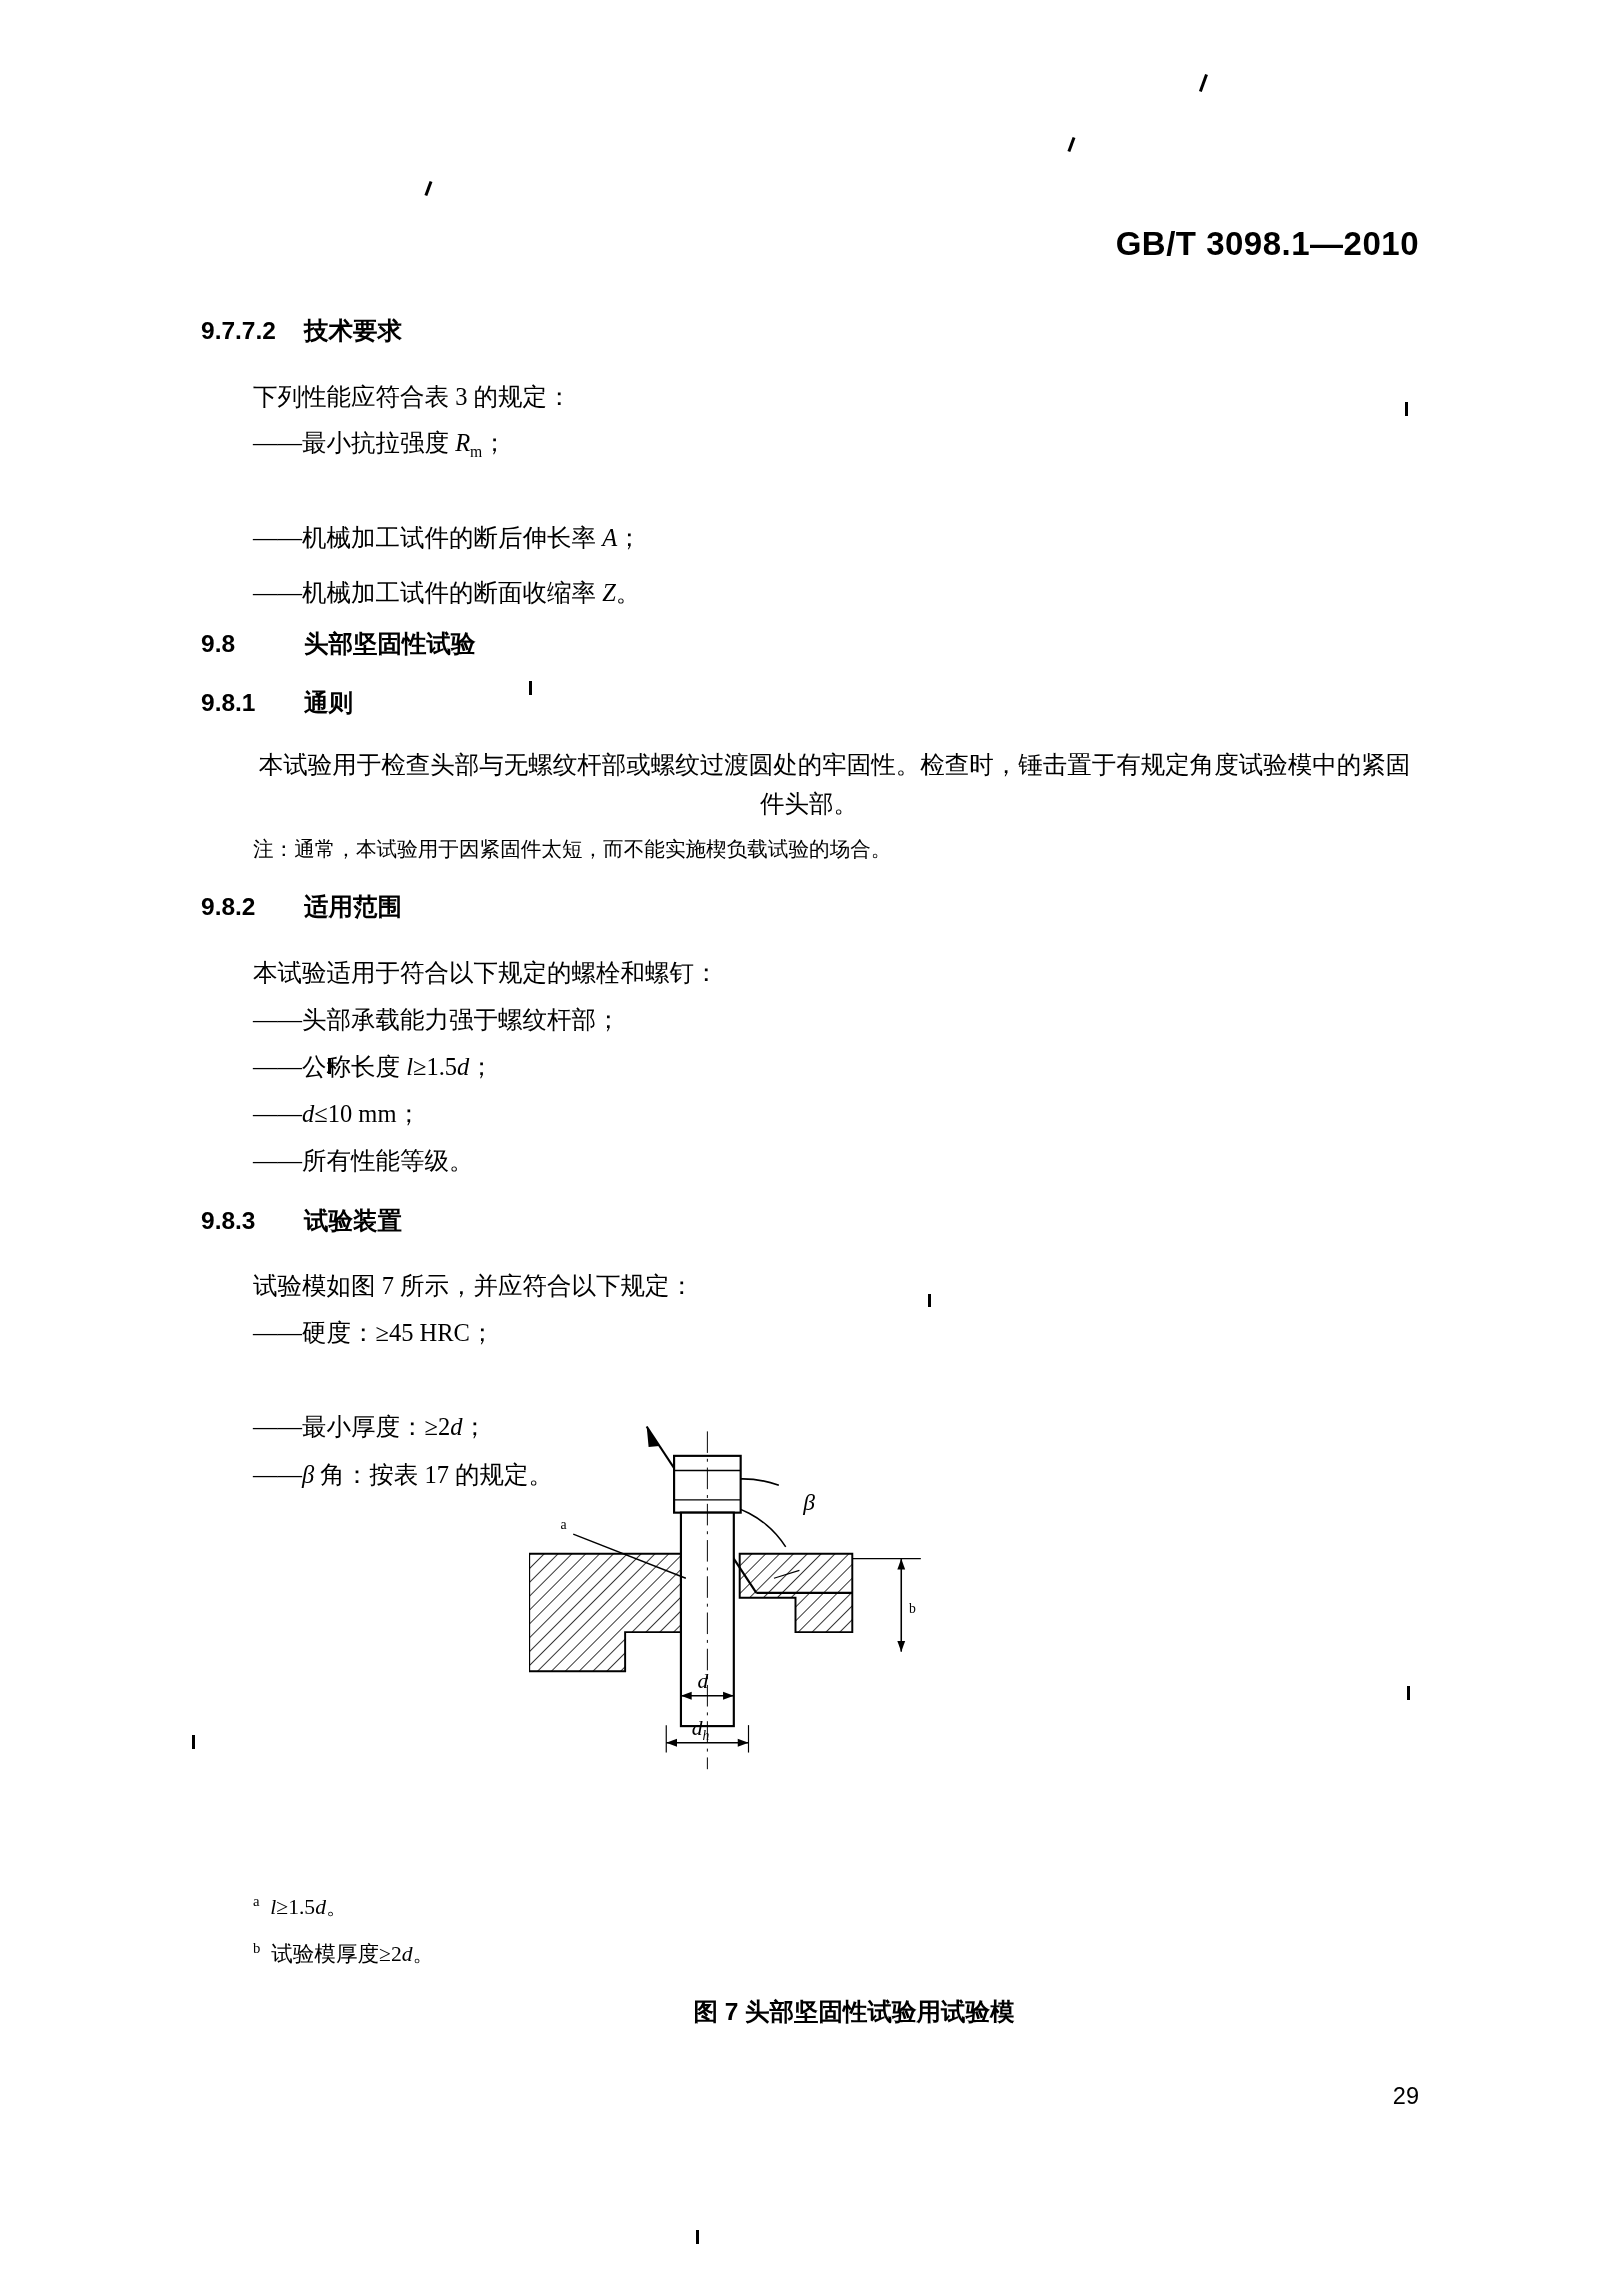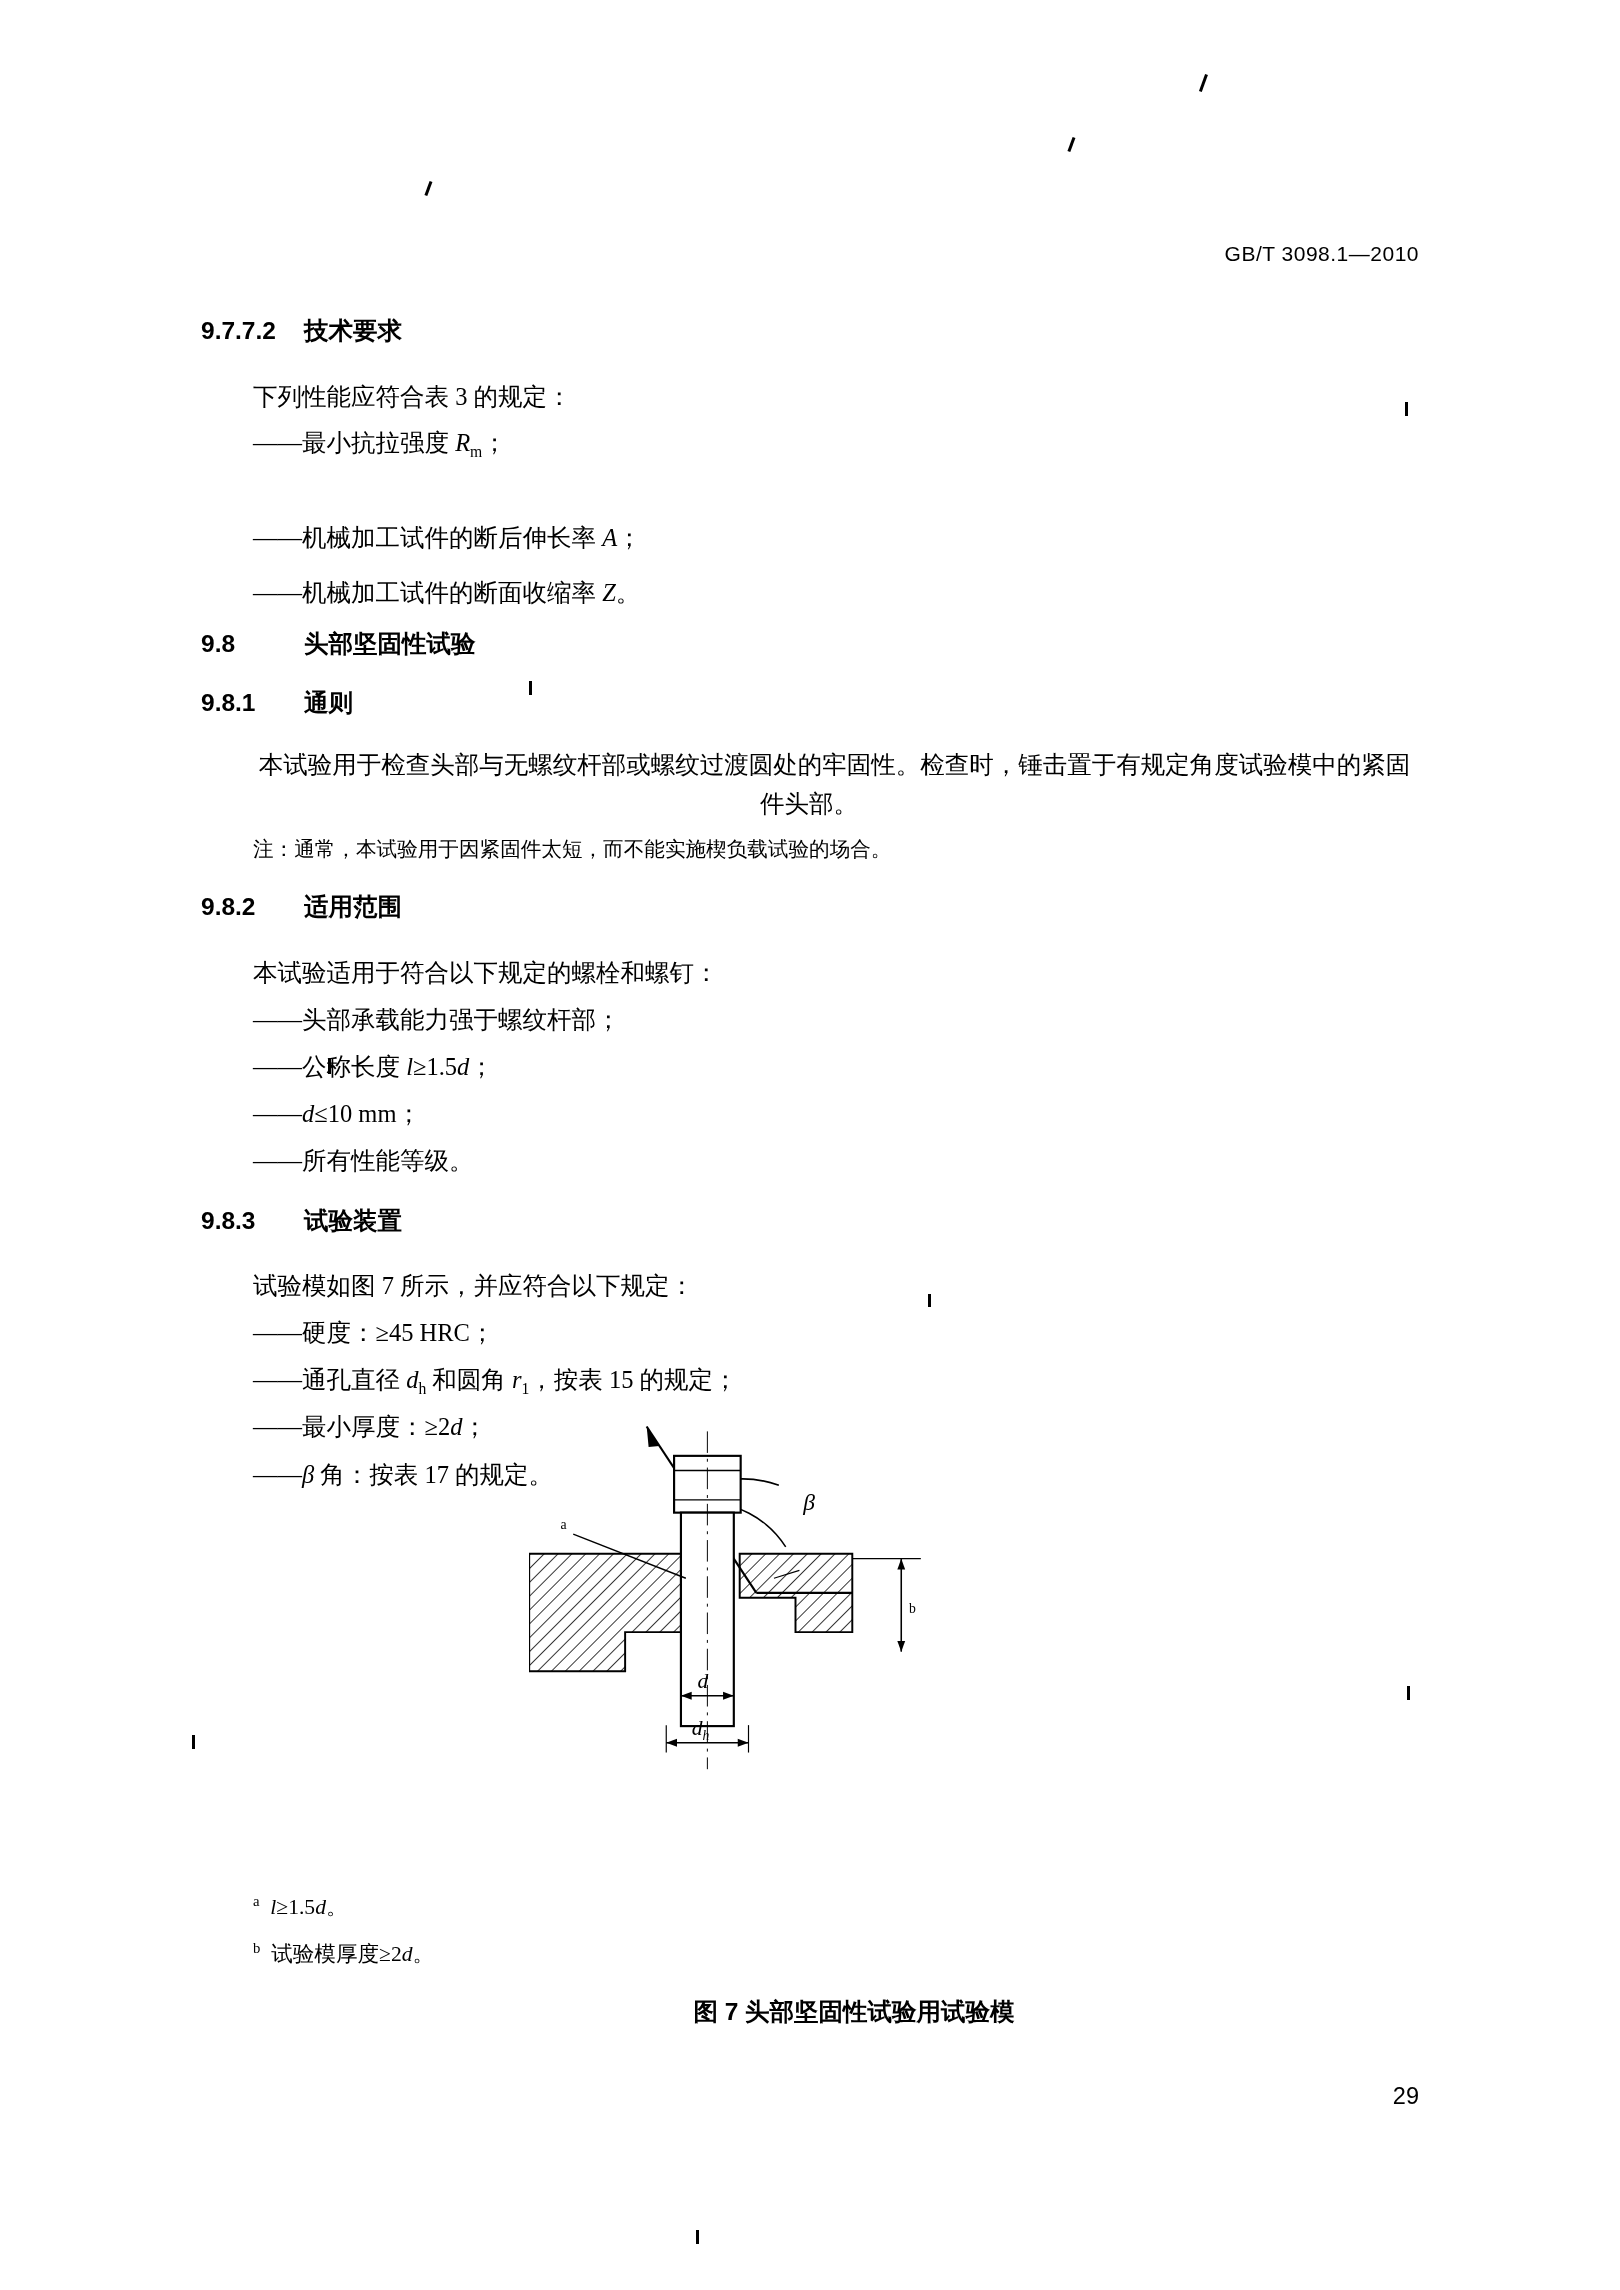--- a/index.html
+++ b/index.html
@@ -18,24 +18,24 @@
   .page {
     position: absolute;
     left: 0;
     top: 0;
     width: 1620px;
     height: 2291px;
   }
   .header {
     position: absolute;
     right: 201px;
-    top: 242px;
-    font-family: "Liberation Sans", sans-serif;
-    font-weight: normal;
-    font-size: 21px;
+    top: 225px;
+    font-family: "Liberation Sans", sans-serif;
+    font-weight: bold;
+    font-size: 33px;
     letter-spacing: 0.5px;
   }
   .sec-head {
     position: absolute;
     font-family: "Liberation Sans", sans-serif;
     font-weight: bold;
     font-size: 24.5px;
     white-space: nowrap;
   }
   .sec-head .num {
@@ -162,23 +162,20 @@
 
   <div class="sec-head" style="left:201px; top:1204px;">
     <span class="num">9.8.3</span><span>试验装置</span>
   </div>
 
   <div class="para" style="left:253px; top:1266px;">试验模如图 7 所示，并应符合以下规定：</div>
 
   <div class="para" style="left:253px; top:1313px;">
     ——硬度：≥45 HRC；
   </div>
-  <div class="para" style="left:253px; top:1360px;">
-    ——通孔直径 <i class="v">d</i><span class="sub">h</span> 和圆角 <i class="v">r</i><span class="sub">1</span>，按表 15 的规定；
-  </div>
   <div class="para" style="left:253px; top:1407px;">
     ——最小厚度：≥2<i class="v">d</i>；
   </div>
   <div class="para" style="left:253px; top:1455px;">
     ——<i class="v">β</i> 角：按表 17 的规定。
   </div>
 
   <div class="figwrap">
     <svg width="627" height="470" viewBox="0 0 640 480">
       <defs>

